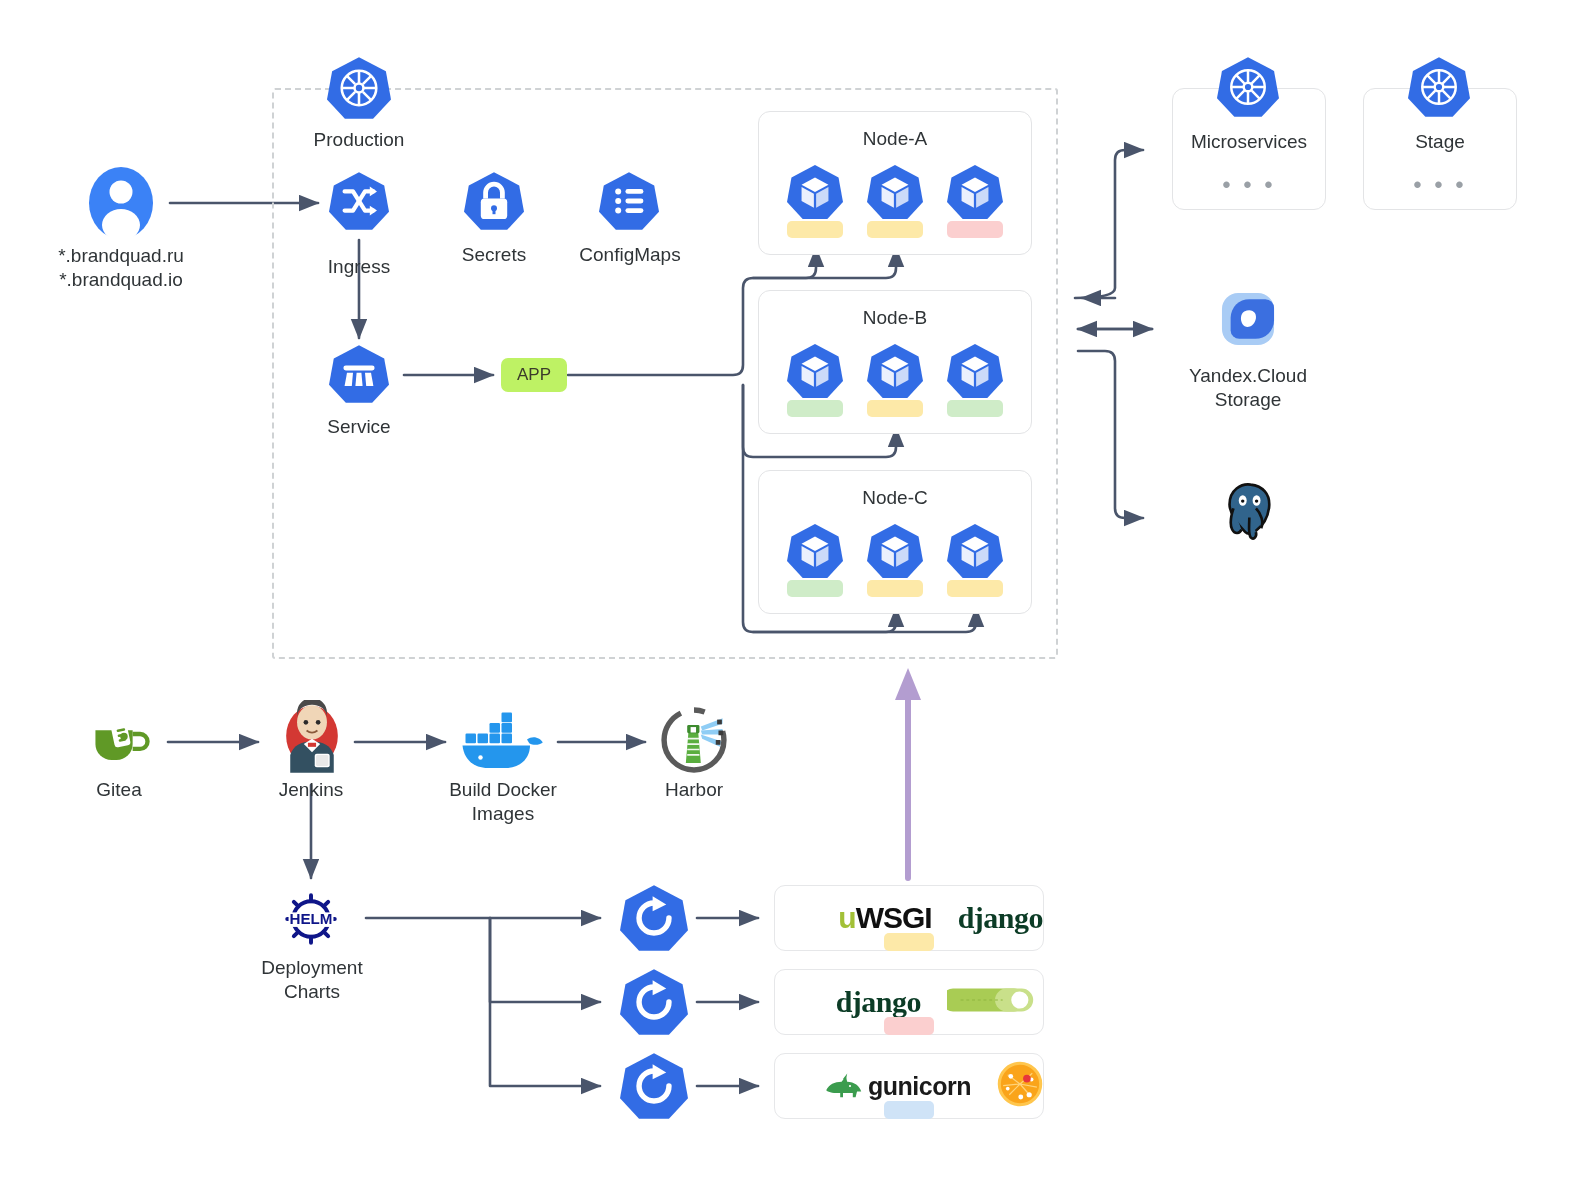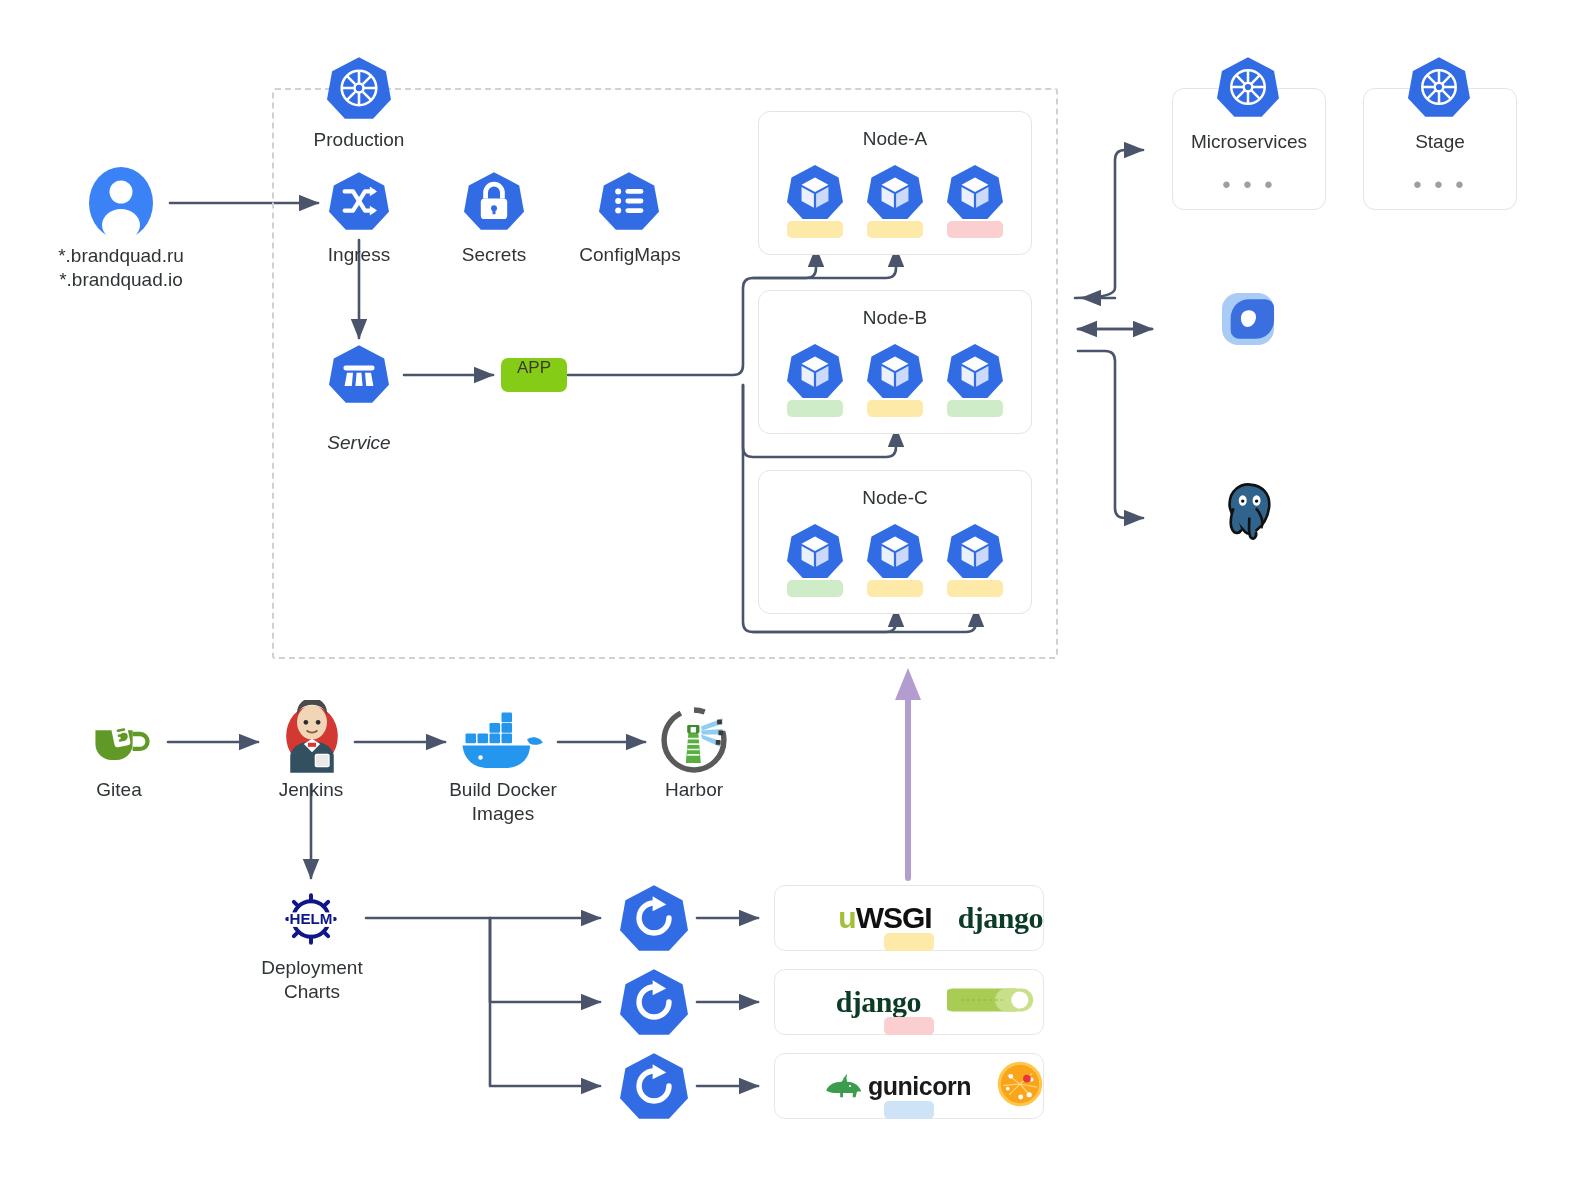--- a/index.html
+++ b/index.html
@@ -44,23 +44,23 @@
   .envbox {
     position: absolute;
     border: 1.6px solid #e3e4e6;
     border-radius: 12px;
     background: #ffffff;
   }
   .envlabel { position:absolute; left:0; right:0; top:42px; text-align:center; font-size:19px; color:#2f3437; }
   .envdots { position:absolute; left:0; right:0; top:84px; text-align:center; font-size:24px; color:#9aa0a6; letter-spacing:3px; line-height:1; }
   .appchip {
     position: absolute;
-    background: #84cc16;
+    background: #bef264;
     border-radius: 7px;
-    display: flex; align-items: flex-start; justify-content: center;
+    display: flex; align-items: center; justify-content: center;
     font-size: 17px; color: #3b3b2a;
   }
   .card {
     position: absolute;
     border: 1.6px solid #e6e7e9;
     border-radius: 11px;
     background: #fff;
     display: flex; align-items: center; justify-content: flex-end;
     gap: 26px;
   }
@@ -175,21 +175,21 @@
     <svg viewBox="0 0 100 100" width="60" height="60">
       <path d="M50 2 L92 24 L100 68 L72 98 L28 98 L0 68 L8 24 Z" fill="#326CE5"></path>
       <g fill="none" stroke="#fff" stroke-width="7" stroke-linecap="round" stroke-linejoin="round">
         <path d="M26 34 L40 34 L60 66 L74 66"></path>
         <path d="M26 66 L40 66 L60 34 L74 34"></path>
       </g>
       <path d="M68 26 L80 34 L68 42 Z" fill="#fff"></path>
       <path d="M68 58 L80 66 L68 74 Z" fill="#fff"></path>
     </svg>
   </div>
-  <div class="lbl" style="left:289px; top:243px; width:140px;">Ingress</div>
+  <div class="lbl" style="left:289px; top:255px; width:140px;">Ingress</div>
 
   <div class="abs" style="left:464px; top:171px; width:60px; height:60px;">
     <svg viewBox="0 0 100 100" width="60" height="60">
       <path d="M50 2 L92 24 L100 68 L72 98 L28 98 L0 68 L8 24 Z" fill="#326CE5"></path>
       <path d="M36 46 L36 36 A14 14 0 0 1 64 36 L64 46" fill="none" stroke="#fff" stroke-width="8"></path>
       <rect x="28" y="46" width="44" height="34" rx="6" fill="#fff"></rect>
       <circle cx="50" cy="62" r="5" fill="#326CE5"></circle>
       <rect x="47.5" y="62" width="5" height="10" fill="#326CE5"></rect>
     </svg>
   </div>
@@ -212,21 +212,21 @@
 
   <div class="abs" style="left:329px; top:344px; width:60px; height:60px;">
     <svg viewBox="0 0 100 100" width="60" height="60">
       <path d="M50 2 L92 24 L100 68 L72 98 L28 98 L0 68 L8 24 Z" fill="#326CE5"></path>
       <rect x="24" y="36" width="52" height="8" rx="4" fill="#fff"></rect>
       <path d="M30 48 L26 70 L38 70 L40 48 Z" fill="#fff"></path>
       <path d="M46 48 L44 70 L56 70 L54 48 Z" fill="#fff"></path>
       <path d="M60 48 L62 70 L74 70 L70 48 Z" fill="#fff"></path>
     </svg>
   </div>
-  <div class="lbl" style="left:289px; top:431px; width:140px;font-style:italic;">Service</div>
+  <div class="lbl" style="left:289px; top:415px; width:140px;">Service</div>
 
   <div class="appchip" style="left:501px; top:358px; width:66px; height:34px;">
     <span>APP</span>
   </div>
 
   <div class="nodebox" style="left:758px; top:111px; width:274px; height:144px;">
     <div class="nodetitle">Node-A</div>
     <div class="podrow" style="top:52px;">
       <div class="pod">
         <svg viewBox="0 0 100 100" width="56" height="56">
@@ -372,20 +372,22 @@
     </svg>
   </div>
 
   <div class="abs" style="left:1217px; top:288px; width:62px; height:62px;">
     <svg viewBox="0 0 100 100" width="62" height="62">
       <rect x="8" y="8" width="84" height="84" rx="26" fill="#A9CCF5"></rect>
       <path d="M22 48 A30 30 0 0 1 52 18 L78 18 A14 14 0 0 1 92 32 L92 52 A30 30 0 0 1 62 82 L36 82 A14 14 0 0 1 22 68 Z" fill="#3B6FE0"></path>
       <path d="M44 38 C56 32 66 40 62 52 C58 64 46 66 41 58 C37 51 38 42 44 38 Z" fill="#ffffff"></path>
     </svg>
   </div>
+  <div class="lbl" style="left:1158px; top:364px; width:180px;">Yandex.Cloud
+Storage</div>
 
   <div class="abs" style="left:1215px; top:478px; width:66px; height:66px;">
     <svg viewBox="0 0 100 100" width="66" height="66">
       <g stroke="#111" stroke-width="4" stroke-linejoin="round">
         <path d="M22 40 C22 18 40 8 54 10 C72 12 84 24 82 44 C80 62 70 74 62 80 C58 84 50 86 46 82 C40 76 34 70 30 62 C25 54 22 48 22 40 Z" fill="#31648C"></path>
         <path d="M28 46 C24 58 22 70 26 78 C30 86 38 84 40 78" fill="#31648C"></path>
         <path d="M62 46 C70 54 74 66 70 76" fill="#31648C"></path>
         <path d="M52 60 C52 74 50 84 54 90 C58 94 64 90 62 82" fill="#31648C"></path>
       </g>
       <g fill="#fff">

